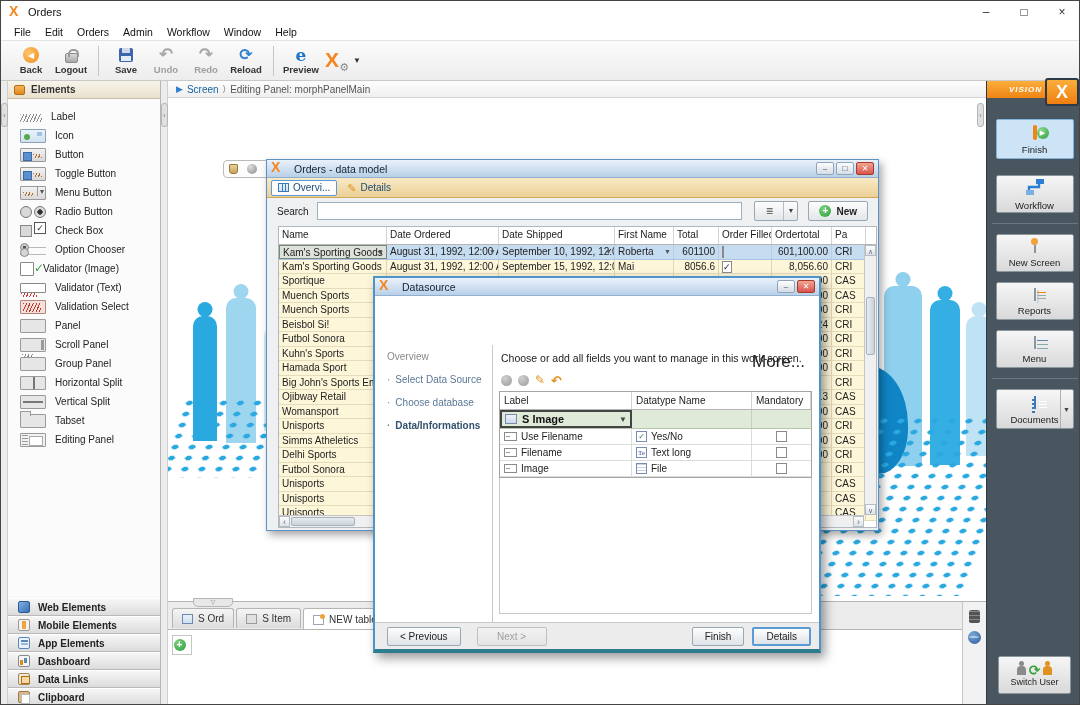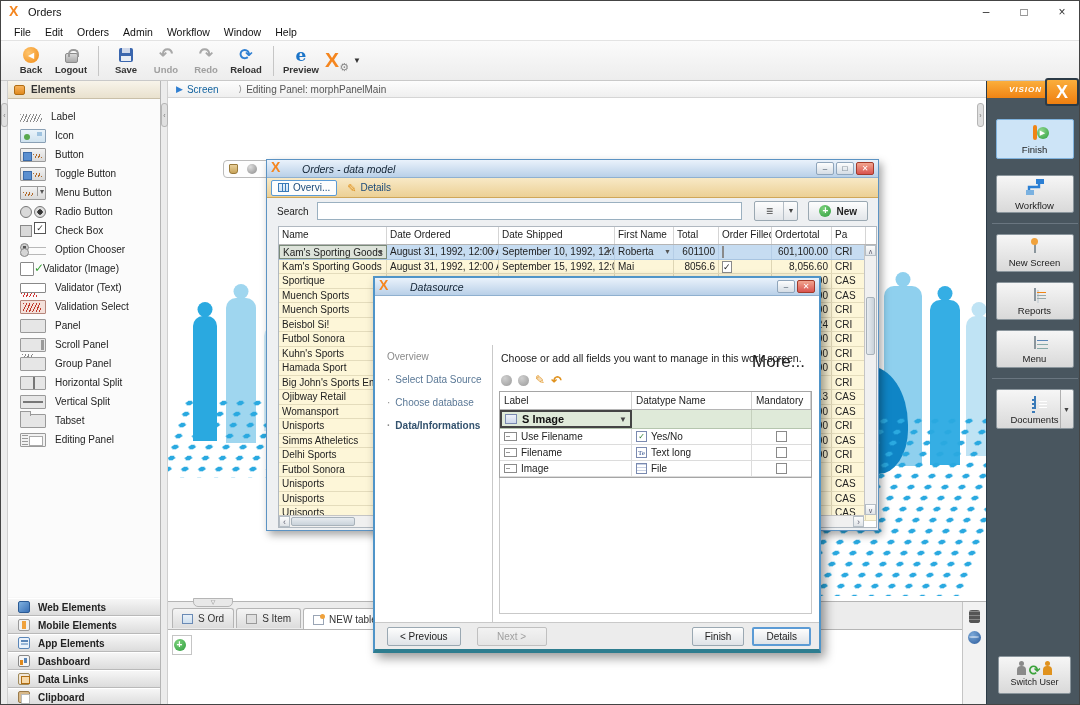--- a/index.html
+++ b/index.html
@@ -87,38 +87,38 @@
   .ai-3::after{content:"";position:absolute;left:1px;bottom:1px;width:3px;height:5px;background:#e08a1e;box-shadow:4px -2px 0 #5a86b8;}
   .ai-4{background:#f0e6d8;border:1px solid #a08a5a;position:relative;}
   .ai-4::after{content:"";position:absolute;left:2px;top:2px;width:7px;height:6px;border:1px solid #b06d12;background:#f7d9a8;}
   .ai-5{background:#d8b98a;border:1px solid #9a7a4a;position:relative;}
   .ai-5::after{content:"";position:absolute;left:2px;top:2px;width:7px;height:8px;background:#fff;border:1px solid #bbb;}
   
   .splitter2{position:absolute;left:160px;top:80px;width:7px;height:625px;background:#ececec;border-right:1px solid #cfcfcf;}
   .shandle{position:absolute;width:7px;height:24px;background:#e0e0e0;border:1px solid #b5b5b5;border-radius:3px;font-size:7px;color:#777;display:flex;align-items:center;justify-content:center;}
   .breadcrumb{position:absolute;left:167px;top:80px;width:818px;height:17px;background:linear-gradient(#fdfdfd,#efefef);border-bottom:1px solid #d5d5d5;display:flex;align-items:center;font-size:10px;padding-left:8px;}
   .bc-arrow{color:#2f7fd2;font-size:9px;margin-right:4px;}
-  .bc-screen{color:#1464a0;margin-right:20px;}
+  .bc-screen{color:#1464a0;margin-right:4px;}
   .bc-sep{color:#888;margin-right:4px;font-size:9px;}
   .bc-path{color:#555;}
   .canvas{position:absolute;left:167px;top:97px;width:818px;height:503px;background:#fff;overflow:hidden;}
   
   .fig{position:absolute;border-radius:10px 10px 0 0;}
   .fig::before{content:"";position:absolute;left:50%;transform:translateX(-50%);top:-14px;width:15px;height:15px;border-radius:50%;background:inherit;}
   .blob{position:absolute;background:#0f85c6;border-radius:50% 60% 45% 35%;}
   .dots{position:absolute;background-image:radial-gradient(ellipse 5px 3.2px at 8px 5px,#2aa9e0 70%,transparent 72%);background-size:17px 11px;}
   
   .minibar{position:absolute;left:222px;top:159px;width:58px;height:18px;background:#fdfdfd;border:1px solid #bbb;border-radius:4px;display:flex;align-items:center;justify-content:space-around;z-index:4;}
   .mb-bucket{width:9px;height:10px;background:linear-gradient(#e8cf9a,#c8a45a);border:1px solid #9a7a3a;border-radius:1px 1px 3px 3px;}
   .mb-sphere{width:10px;height:10px;border-radius:50%;background:radial-gradient(circle at 35% 30%,#ddd,#8a8a8a);}
   .mb-pencil{color:#e0921e;font-size:11px;line-height:10px;}
   
   .dmwin{position:absolute;left:265px;top:158px;width:613px;height:372px;background:#eef0f2;border:1px solid #5c93c3;box-shadow:3px 4px 8px rgba(0,0,0,.35);z-index:5;}
   .wtitle{height:18px;background:linear-gradient(#eaf2fb,#b9d0e8);border-bottom:1px solid #8fb0cf;display:flex;align-items:center;padding:0 4px;font-size:10.5px;color:#123;}
-  .wtitle .t{flex:1;margin-left:12px;font-style:italic;}
+  .wtitle .t{flex:1;margin-left:4px;}
   .wbtn{width:18px;height:13px;margin-left:2px;background:linear-gradient(#fdfdfd,#d5dde5);border:1px solid #8fa5bb;border-radius:2px;font-size:8px;line-height:11px;text-align:center;color:#345;}
   .wbtn.close{background:linear-gradient(#f2a58f,#d9534f);border-color:#a33a2a;color:#fff;font-weight:bold;}
   .dmtabs{height:20px;background:linear-gradient(#f8e9c6,#ecd095);border-bottom:1px solid #cfa75a;display:flex;align-items:center;padding-left:4px;font-size:10px;color:#1b4a7a;}
   .dmtab{display:flex;align-items:center;padding:1px 6px;margin-right:4px;height:16px;}
   .dmtab.active{background:#fdfdfd;border:1px solid #5b9bd5;border-radius:2px;}
   .ico-grid{width:11px;height:9px;margin-right:4px;border:1px solid #3a7ab8;background:linear-gradient(#eaf3fb,#cfe2f5);position:relative;}
   .ico-grid::after{content:"";position:absolute;left:3px;top:0;width:1px;height:7px;background:#3a7ab8;box-shadow:3px 0 0 #3a7ab8;}
   .ico-pencil{color:#e0921e;font-size:11px;margin-right:4px;line-height:10px;}
   .dmsearch{height:26px;display:flex;align-items:center;padding:0 10px;font-size:10px;color:#222;background:#eef0f2;}
   .dmsearch input{flex:1;height:18px;margin-left:8px;border:1px solid #9ab0c0;font-size:10px;padding:0 4px;background:#fff;color:#222;}

